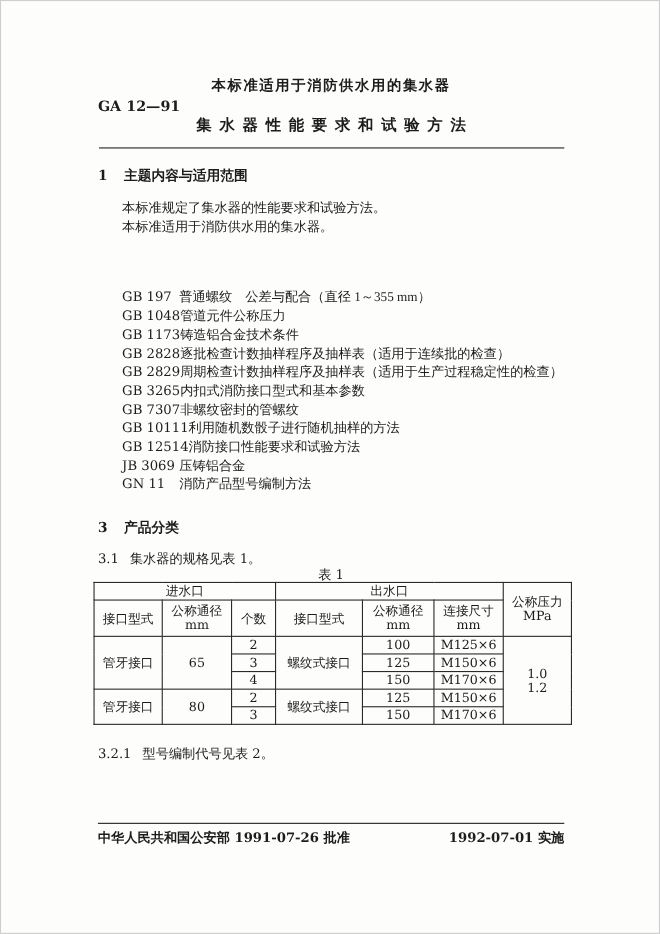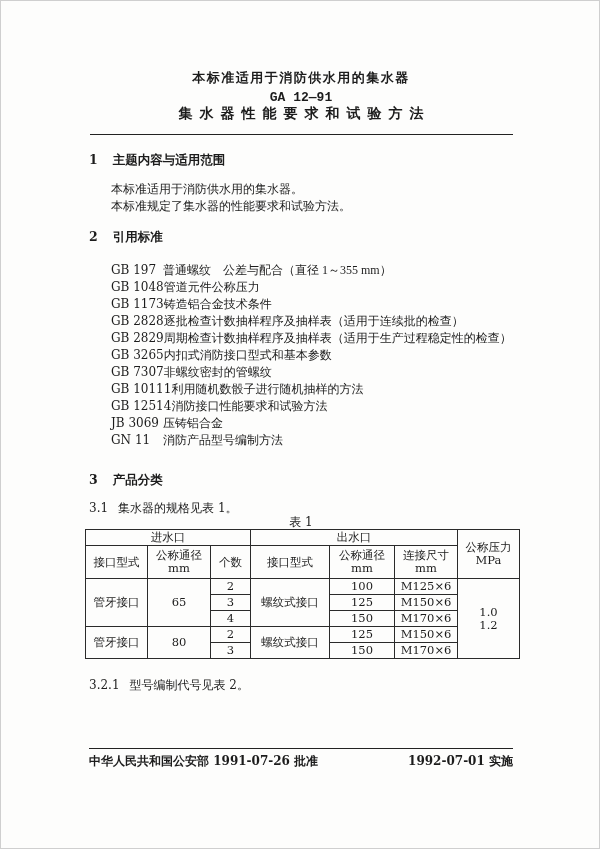--- a/index.html
+++ b/index.html
@@ -9,21 +9,21 @@
     width:600px; height:849px;
     margin:0 auto;
     background:#fdfdfc;
     border:1px solid #cfcfcf;
     font-family:"DejaVu Serif","Liberation Serif",serif;
     color:#1c1c1c;
     overflow:hidden;
   }
   .abs { position:absolute; }
   .center { text-align:center; }
-  .right { text-align:center;font-family:Liberation Mono, monospace; }
+  .right { text-align:left; }
   .bold { font-weight:bold; }
 
   .org-line   { top:68px;  left:88px; width:424px; font-size:13px; letter-spacing:1.5px; }
   .std-no     { top:89px;  left:88px; width:424px; font-size:13px; }
   .doc-title  { top:104px; left:60px; width:480px; font-size:14px; letter-spacing:7px; text-indent:7px; }
   .head-rule  { top:133px; left:89px; width:423px; height:0; border-top:1px solid #222; }
 
   .sec-head { font-size:12.5px; font-weight:bold; }
   .sec-head .num { display:inline-block; margin-right:15px; }
   .para { font-size:12px; line-height:17px; }
@@ -69,27 +69,24 @@
 
   <div class="abs org-line center bold">本标准适用于消防供水用的集水器</div>
   <div class="abs std-no right bold">GA 12—91</div>
   <div class="abs doc-title center bold">集水器性能要求和试验方法</div>
   <div class="abs head-rule"></div>
 
   <div class="abs sec1-head sec-head">
     <span class="num">1</span><span>主题内容与适用范围</span>
   </div>
   <div class="abs sec1-body para">
+    <div>本标准规定了集水器的性能要求和试验方法。</div>
     <div>本标准适用于消防供水用的集水器。</div>
-    <div>本标准规定了集水器的性能要求和试验方法。</div>
   </div>
 
-  <div class="abs sec2-head sec-head">
-    <span class="num">2</span><span>引用标准</span>
-  </div>
   <div class="abs refs">
     <div><span class="ref-code">GB 197</span><span class="ref-title">普通螺纹　公差与配合（直径 1～355 mm）</span></div>
     <div><span class="ref-code">GB 1048</span><span class="ref-title">管道元件公称压力</span></div>
     <div><span class="ref-code">GB 1173</span><span class="ref-title">铸造铝合金技术条件</span></div>
     <div><span class="ref-code">GB 2828</span><span class="ref-title">逐批检查计数抽样程序及抽样表（适用于连续批的检查）</span></div>
     <div><span class="ref-code">GB 2829</span><span class="ref-title">周期检查计数抽样程序及抽样表（适用于生产过程稳定性的检查）</span></div>
     <div><span class="ref-code">GB 3265</span><span class="ref-title">内扣式消防接口型式和基本参数</span></div>
     <div><span class="ref-code">GB 7307</span><span class="ref-title">非螺纹密封的管螺纹</span></div>
     <div><span class="ref-code">GB 10111</span><span class="ref-title">利用随机数骰子进行随机抽样的方法</span></div>
     <div><span class="ref-code">GB 12514</span><span class="ref-title">消防接口性能要求和试验方法</span></div>

